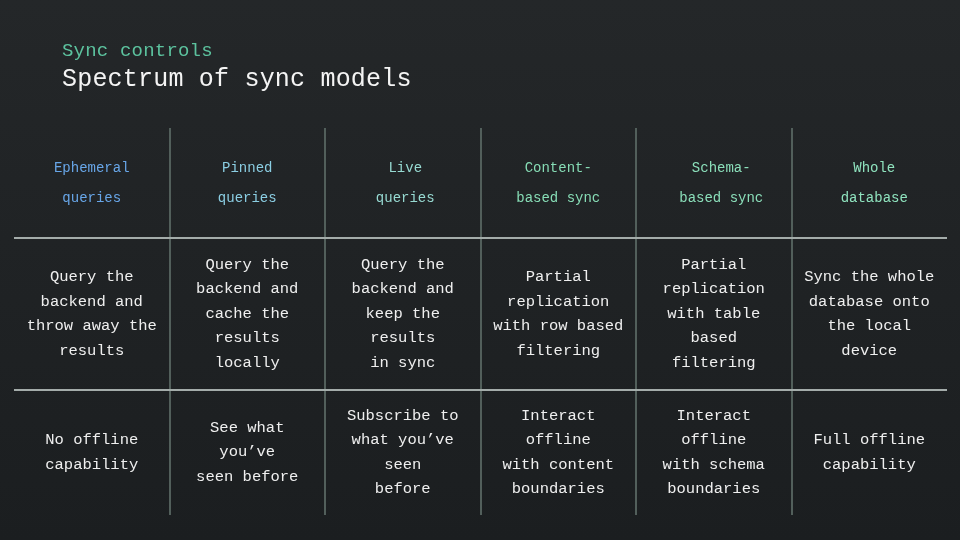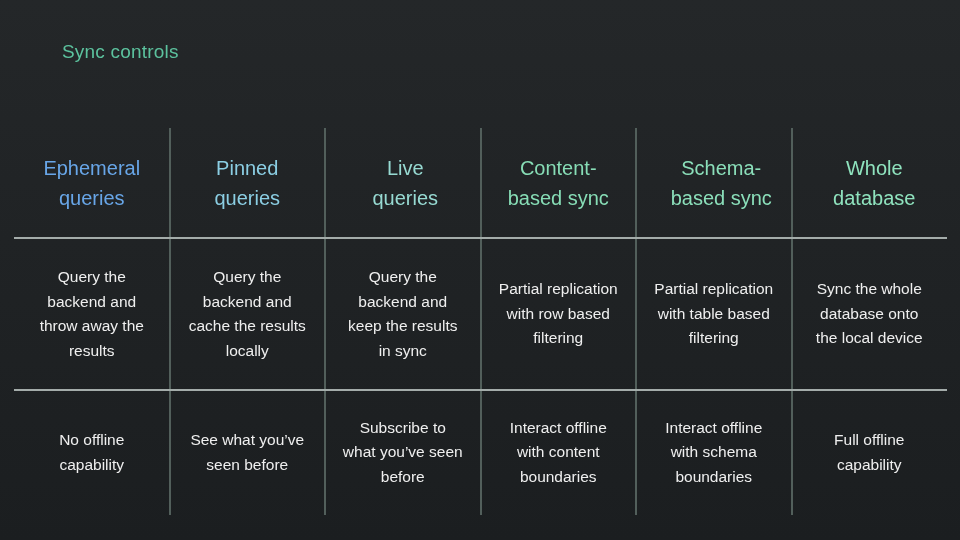--- a/index.html
+++ b/index.html
@@ -7,21 +7,21 @@
     padding: 0;
     width: 960px;
     height: 540px;
     overflow: hidden;
   }
   .slide {
     position: relative;
     width: 960px;
     height: 540px;
     background: linear-gradient(180deg, var(--background-top, #242729) 0%, var(--background-bottom, #1b1e20) 100%);
-    font-family: Liberation Sans, sans-serif;
+    font-family: Liberation Mono, monospace;
     overflow: hidden;
   }
   .titles {
     position: absolute;
     left: 62px;
     top: 39px;
   }
   .eyebrow {
     font-size: 19px;
     line-height: 25px;
@@ -49,21 +49,21 @@
   .cell {
     display: flex;
     align-items: center;
     justify-content: center;
     text-align: center;
     box-sizing: border-box;
     padding: 0 10px;
     white-space: pre-line;
   }
   .cell.header {
-    font-size: 20px;
+    font-size: 14px;
     line-height: 30px;
     font-weight: 400;
   }
   .cell.body {
     font-size: 15.5px;
     line-height: 24.5px;
     font-weight: 400;
     color: var(--body-text, #efefef);
   }
   .vline {
@@ -90,20 +90,21 @@
   .h1 { top: 110px; }
   .h2 { top: 262px; }
 </style>
 </head>
 <body>
 
 <div class="slide">
 
   <div class="titles">
     <div class="eyebrow">Sync controls</div>
+    <div class="heading">Spectrum of sync models</div>
   </div>
 
   <div class="sync-table">
 
     <div class="cell header" style="color: rgb(104, 166, 232);">Ephemeral
 queries</div>
     <div class="cell header" style="color: rgb(139, 206, 227);">Pinned
 queries</div>
     <div class="cell header" style="color: rgb(151, 218, 210); padding-left: 15px;">Live
 queries</div>

